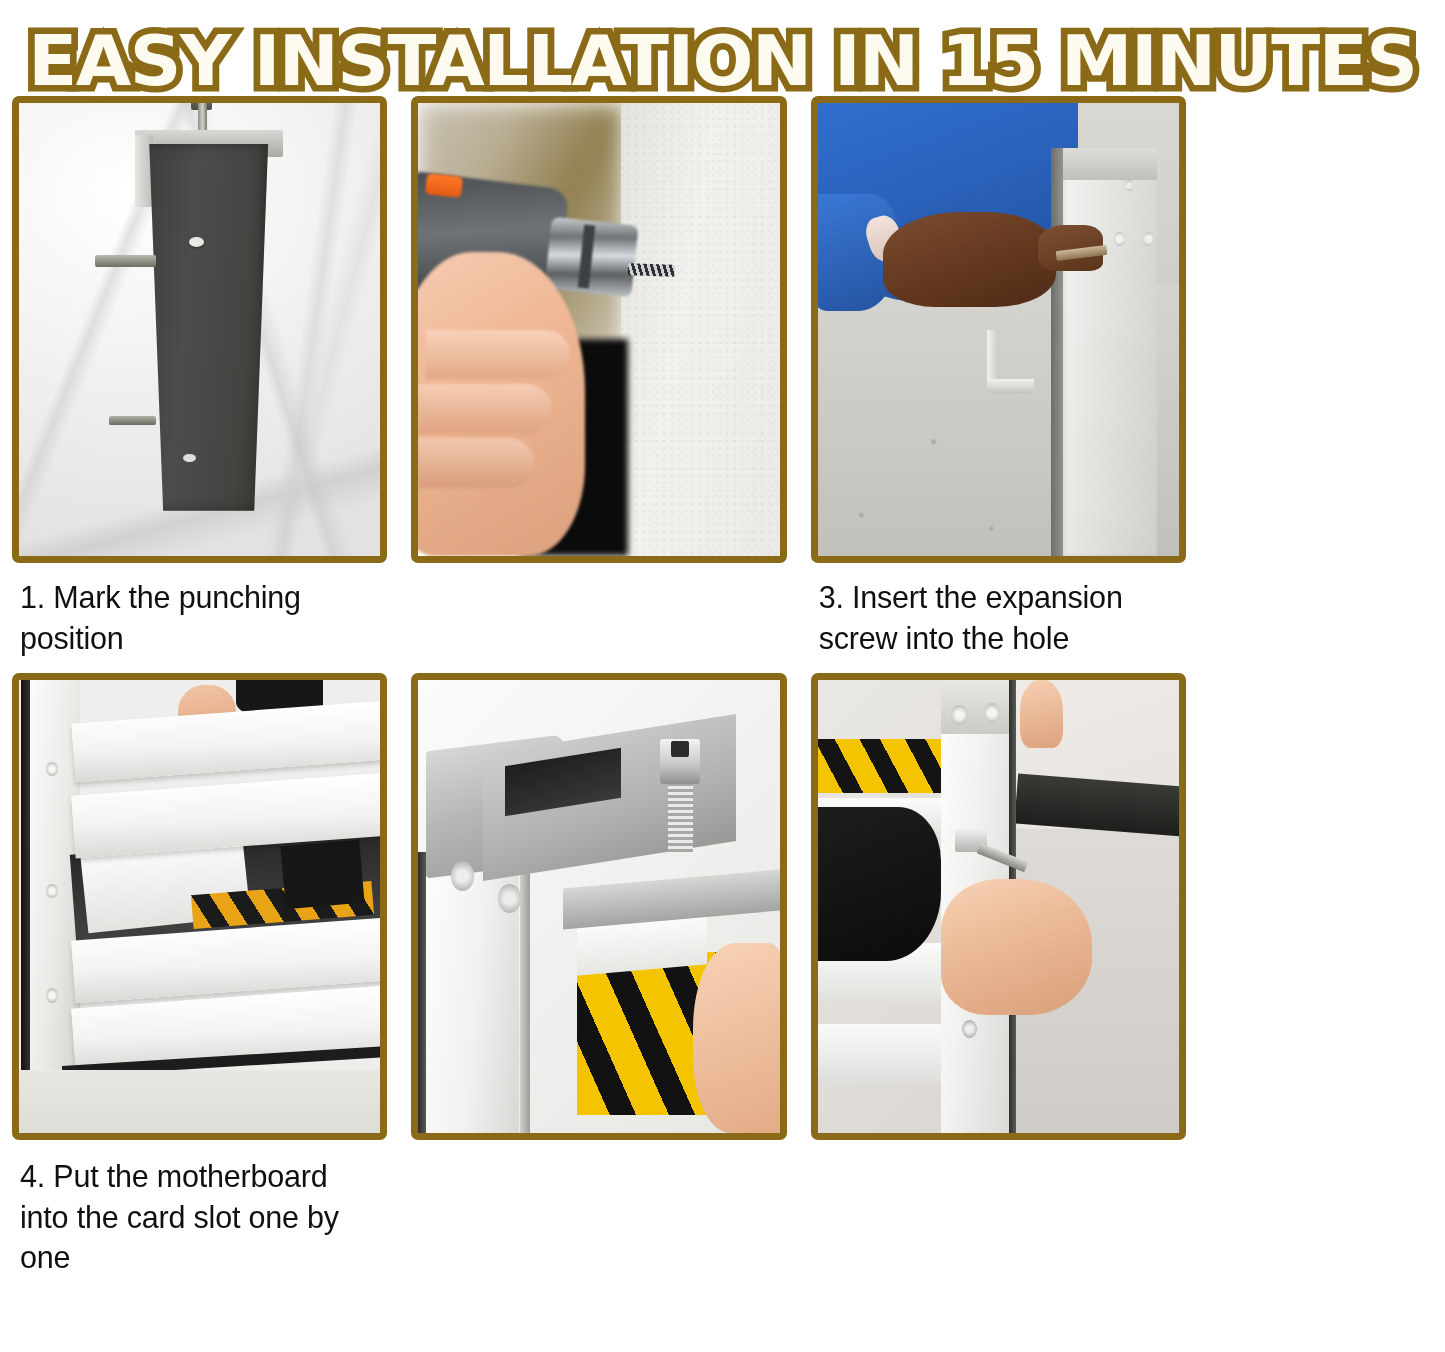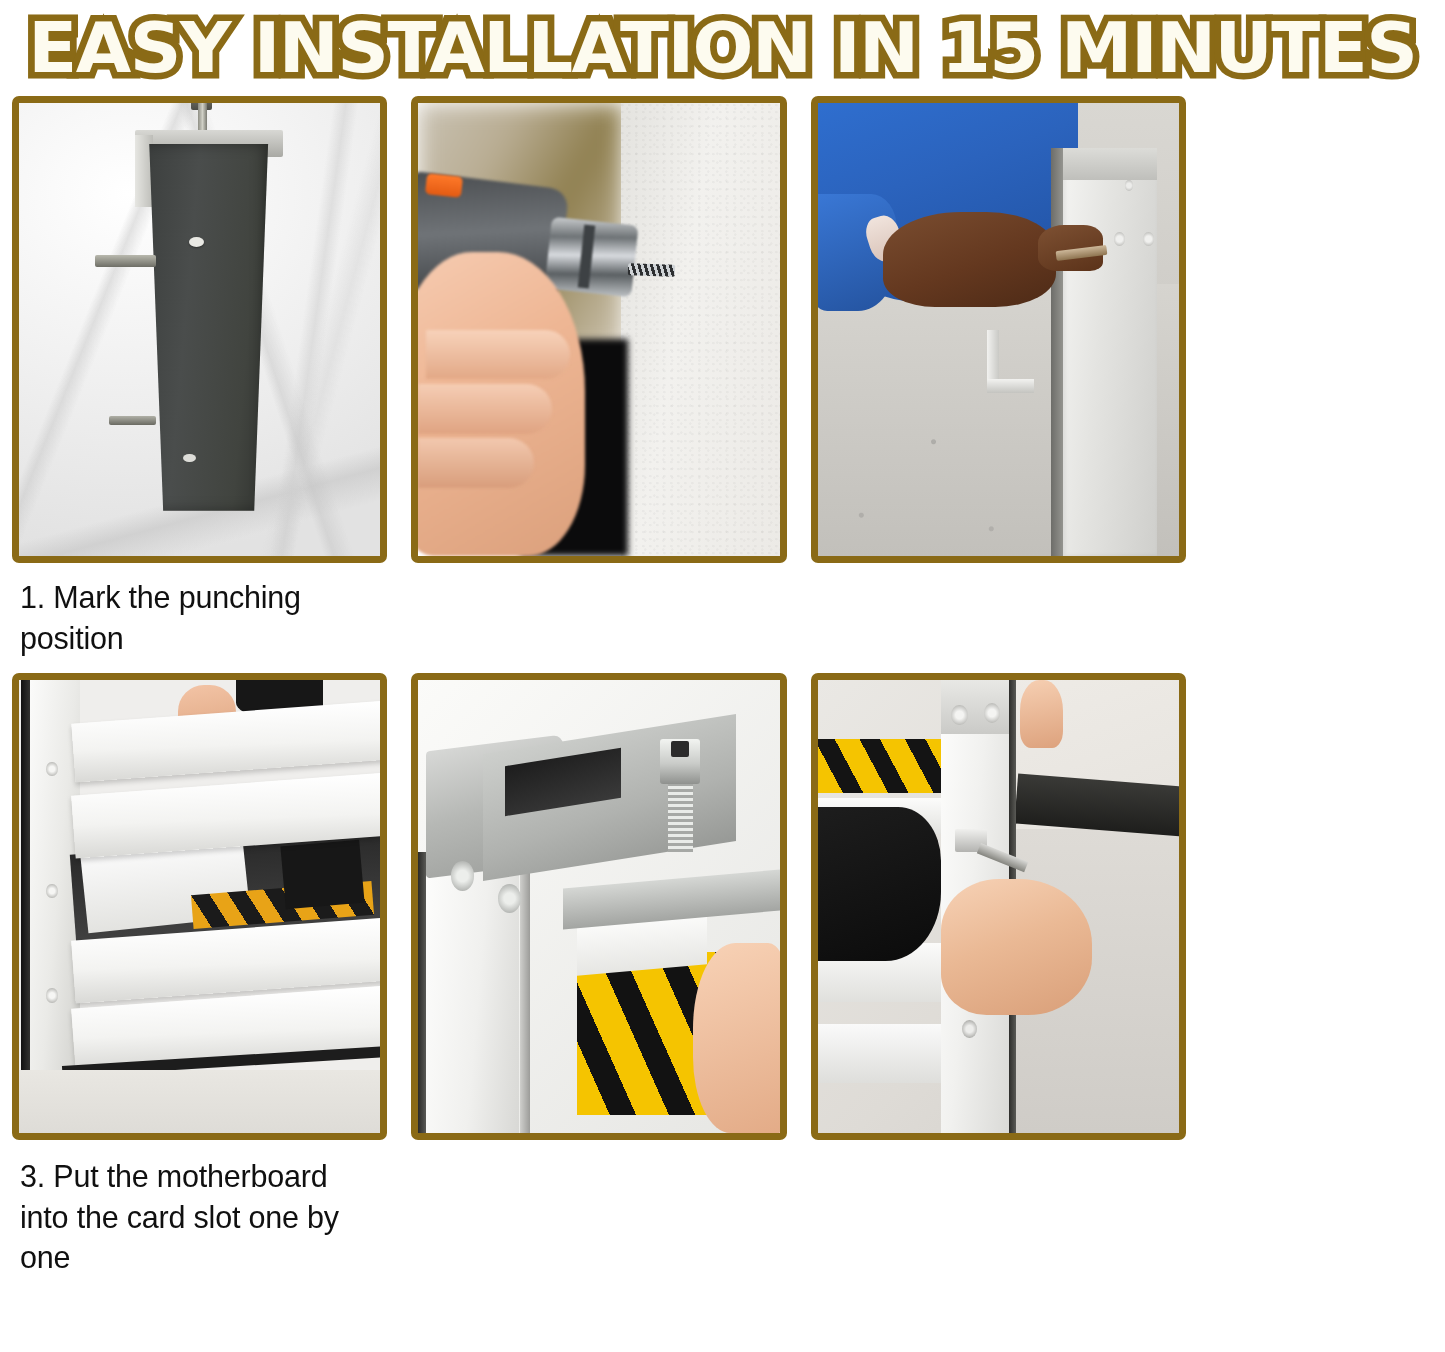--- a/index.html
+++ b/index.html
@@ -7,21 +7,21 @@
     width:1445px;height:1352px;
     background:#ffffff;
     font-family:"Liberation Sans","DejaVu Sans",sans-serif;
     overflow:hidden;
     position:relative;
   }
 
   
   .title-bar{
     width:1445px;height:96px;
-    display:flex;align-items:center;justify-content:center;
+    display:flex;align-items:flex-end;justify-content:center;
     background:#ffffff;
   }
   .title-text{
     font-family:"DejaVu Sans","Liberation Sans",sans-serif;
     font-size:69px;
     font-weight:bold;
     letter-spacing:-1.5px;
     transform:scaleX(1.04);
     color:#FDFBEF;
     -webkit-text-stroke:13px #8A6A16;
@@ -356,20 +356,21 @@
           <div class="screwB"></div>
           <div class="screwC"></div>
           <div class="cuff"></div>
           <div class="arm"></div>
           <div class="hand2"></div>
           <div class="tool"></div>
           <div class="hexkey"></div>
           <div class="hexkey2"></div>
         </div>
       </div>
+      <div class="caption">3. Insert the expansion screw into the hole</div>
     </div>
 
   </div>
 
   <div class="row row2">
 
     <div class="cell">
       <div class="frame">
         <div class="photo p4">
           <div class="bgdarkl"></div>
@@ -385,21 +386,21 @@
           <div class="hazard"></div>
           <div class="sleeve4b"></div>
           <div class="board b1"></div>
           <div class="board b2"></div>
           <div class="board b3"></div>
           <div class="board b4"></div>
           <div class="baseline"></div>
           <div class="floor4"></div>
         </div>
       </div>
-      <div class="caption">3. Put the motherboard into the card slot one by one</div>
+      <div class="caption">4. Put the motherboard into the card slot one by one</div>
     </div>
 
     <div class="cell">
       <div class="frame">
         <div class="photo p5">
           <div class="wall5"></div>
           <div class="hazard5"></div>
           <div class="hand5"></div>
           <div class="col5edge"></div>
           <div class="col5"></div>

